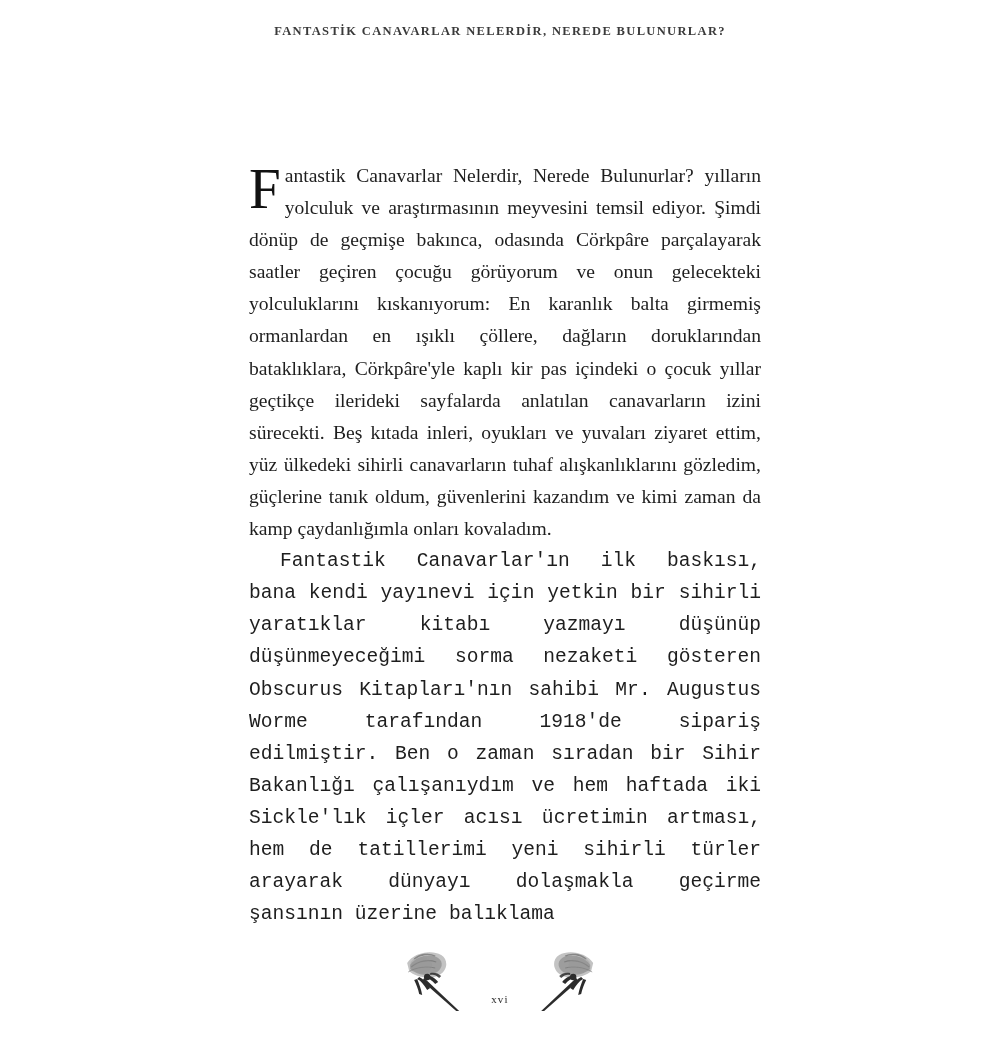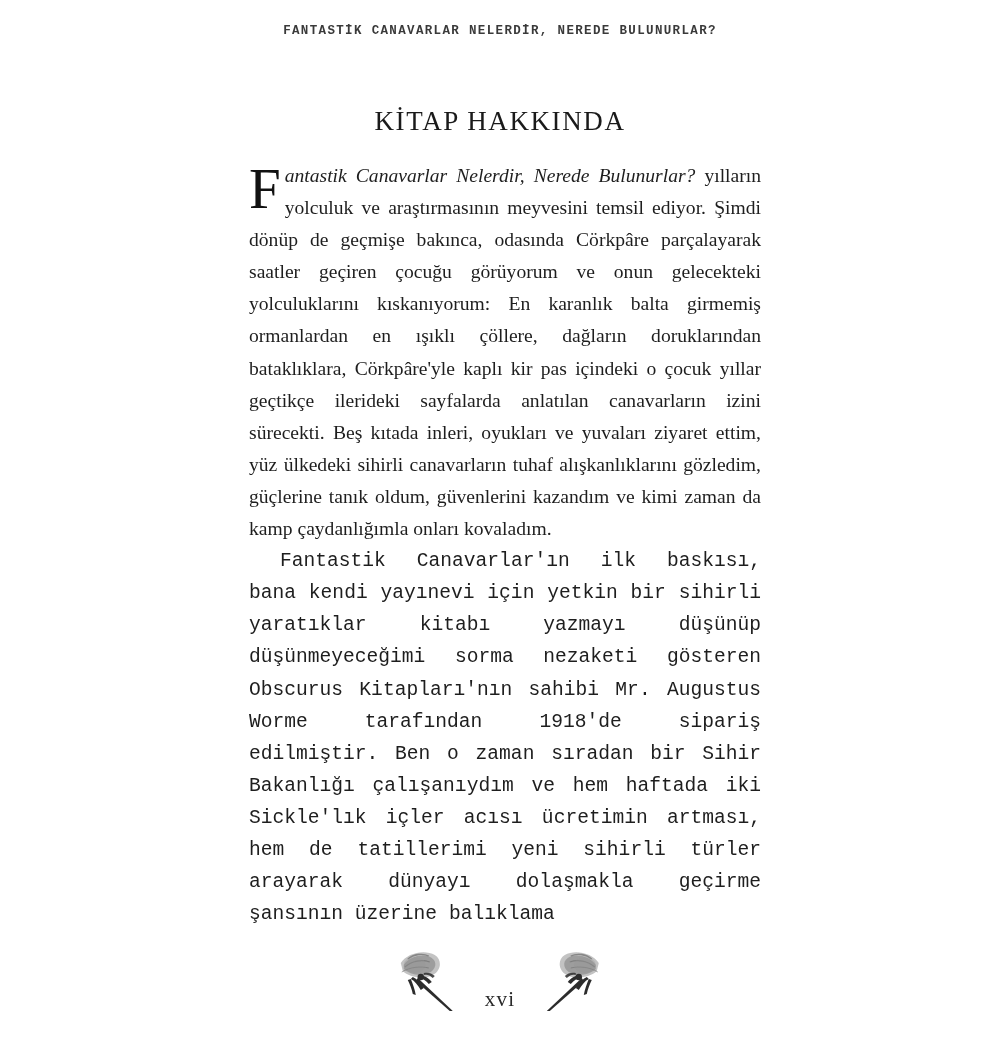--- a/index.html
+++ b/index.html
@@ -23,21 +23,21 @@
     background: #ffffff;
   }
 
   
   .running-header {
     position: absolute;
     left: 0;
     top: 24px;
     width: 1000px;
     text-align: center;
-    font-family: Liberation Mono, monospace;
+    font-family: Liberation Serif, serif;
     font-size: 12.5px;
     letter-spacing: 1.35px;
     color: #3a3a3a;
     white-space: nowrap;
     font-weight: 600;
   }
 
   
   .chapter-title {
     position: absolute;
@@ -78,21 +78,20 @@
   .dropcap {
     float: left;
     font-size: 57px;
     line-height: 50px;
     padding: 3px 4px 0 0;
     margin-top: 1px;
     font-weight: 400;
     color: #111111;
   }
   .booktitle {
-    font-style: italic;
   }
 
   
   .footer {
     position: absolute;
     left: 0;
     top: 940px;
     width: 1000px;
     height: 80px;
   }
@@ -107,36 +106,35 @@
     gap: 30px;
     height: 75px;
   }
   .ornament {
     width: 64px;
     height: 66px;
     opacity: 0.93;
   }
   .ornament.right { transform: scaleX(-1); }
   .folio {
-    font-size: 21px;
+    font-size: 11px;
     letter-spacing: 1.2px;
     color: #2a2a2a;
     position: relative;
     top: 4px;
     margin-top: 35px;
   }
 </style>
 </head>
 <body>
 
 <div class="page">
 
   <div class="running-header">FANTASTİK CANAVARLAR NELERDİR, NEREDE BULUNURLAR?</div>
 
-  <h1 class="chapter-title">KİTAP HAKKINDA</h1>
 
   <div class="textblock">
 
     <p class="body-par first-par"><span class="dropcap">F</span><span class="booktitle">antastik Canavarlar Nelerdir, Nerede Bulunurlar?</span><span> yılların yolculuk ve araştırmasının meyvesini temsil ediyor. Şimdi dönüp de geçmişe bakınca, odasında Cörkpâre parçalayarak saatler geçiren çocuğu görüyorum ve onun gelecekteki yolculuklarını kıskanıyorum: En karanlık balta girmemiş ormanlardan en ışıklı çöllere, dağların doruklarından bataklıklara, Cörkpâre'yle kaplı kir pas içindeki o çocuk yıllar geçtikçe ilerideki sayfalarda anlatılan canavarların izini sürecekti. Beş kıtada inleri, oyukları ve yuvaları ziyaret ettim, yüz ülkedeki sihirli canavarların tuhaf alışkanlıklarını gözledim, güçlerine tanık oldum, güvenlerini kazandım ve kimi zaman da kamp çaydanlığımla onları kovaladım.</span></p>
 
     <p class="body-par indent-par">Fantastik Canavarlar'ın ilk baskısı, bana kendi yayınevi için yetkin bir sihirli yaratıklar kitabı yazmayı düşünüp düşünmeyeceğimi sorma nezaketi gösteren Obscurus Kitapları'nın sahibi Mr. Augustus Worme tarafından 1918'de sipariş edilmiştir. Ben o zaman sıradan bir Sihir Bakanlığı çalışanıydım ve hem haftada iki Sickle'lık içler acısı ücretimin artması, hem de tatillerimi yeni sihirli türler arayarak dünyayı dolaşmakla geçirme şansının üzerine balıklama</p>
 
   </div>
 
   <div class="footer">

